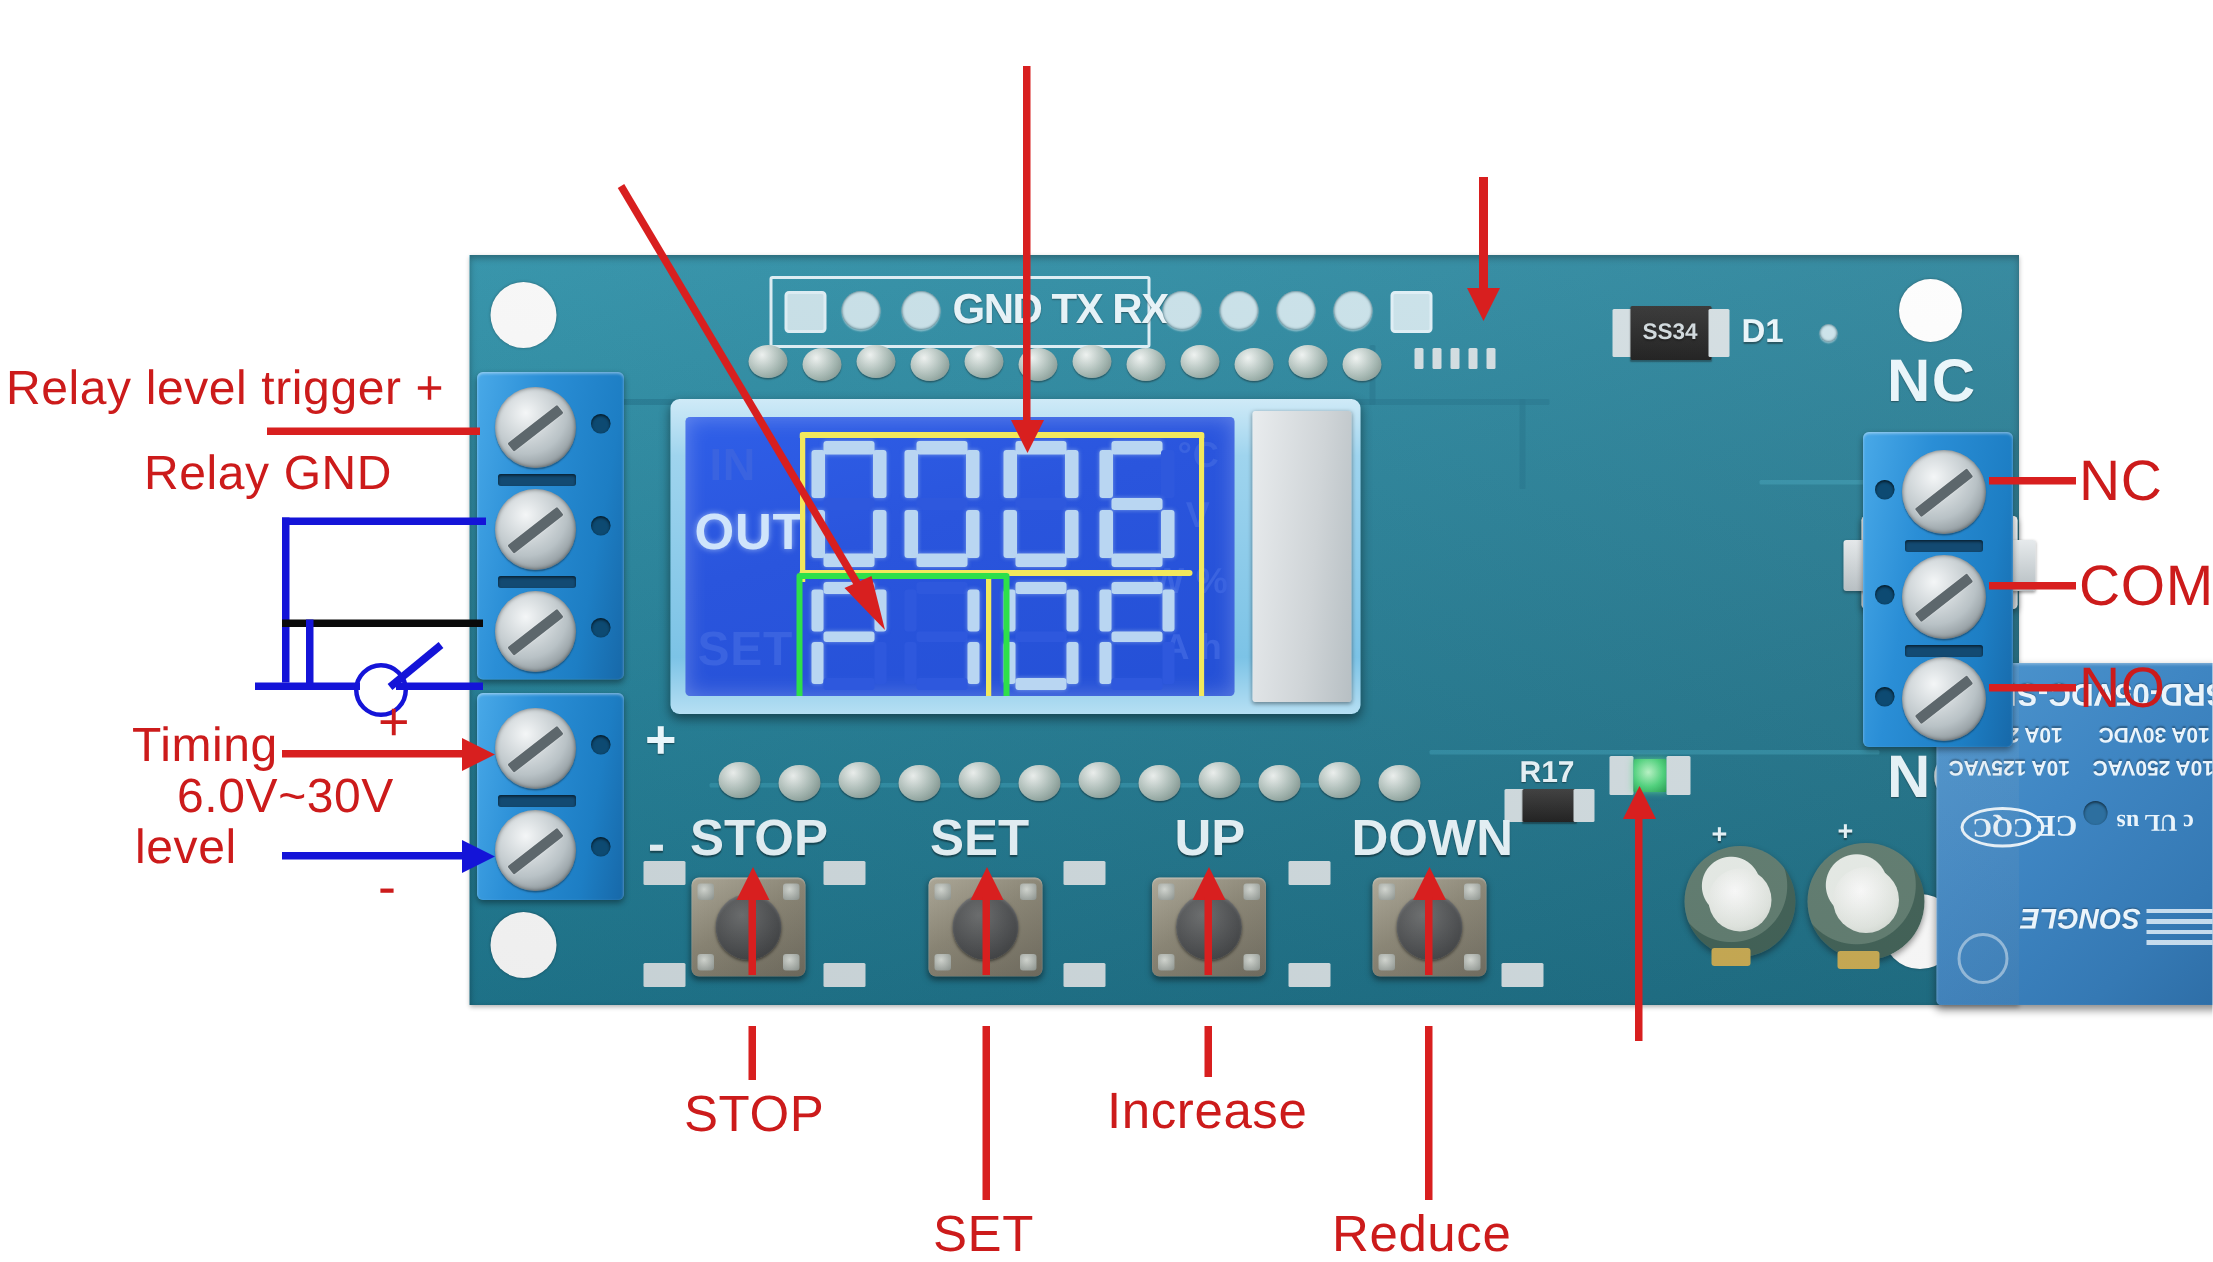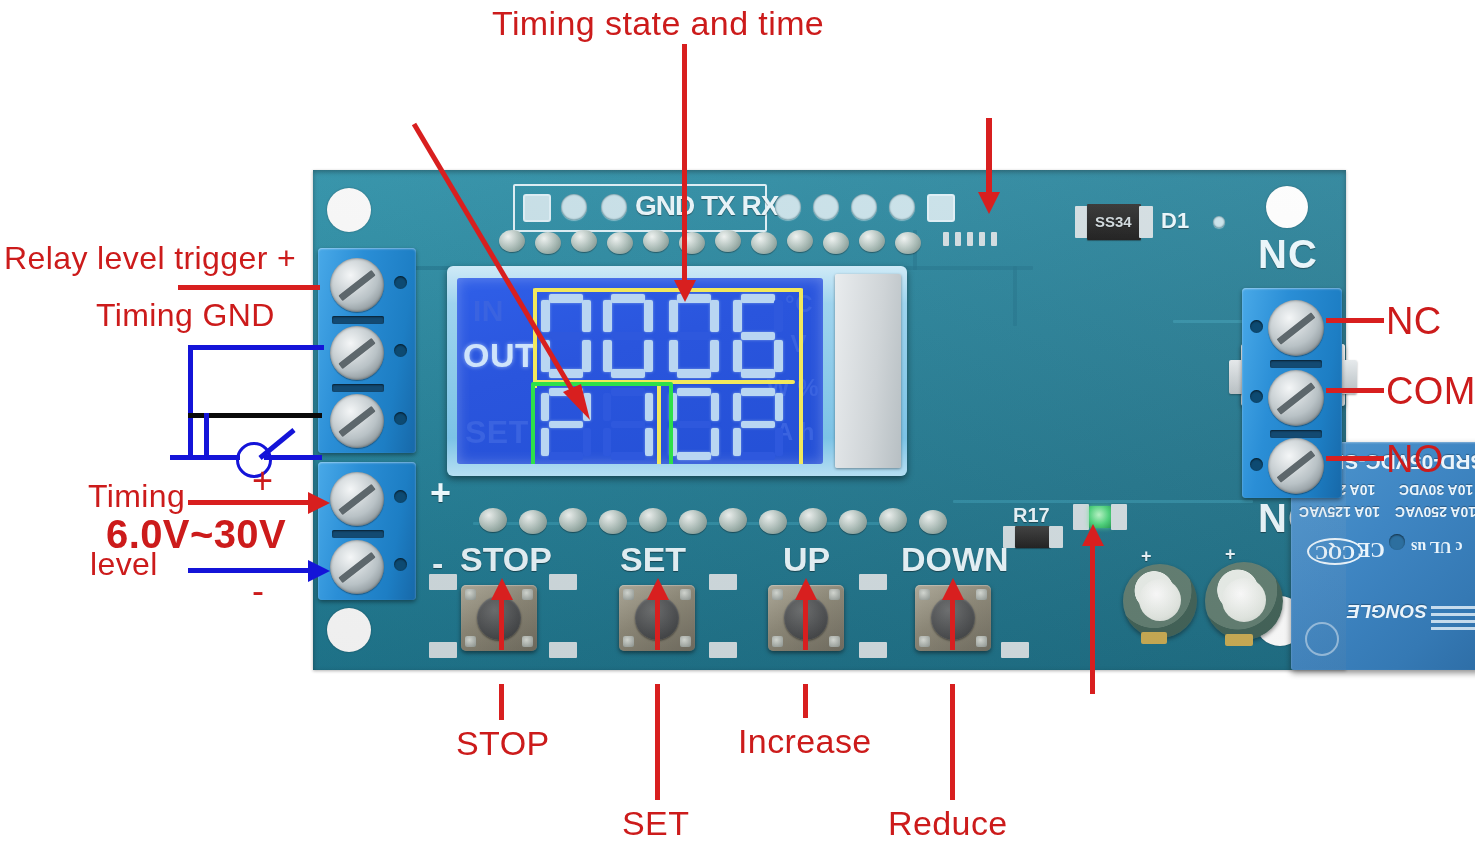--- a/index.html
+++ b/index.html
@@ -435,60 +435,59 @@
       <div class="screwslot" style="left:6px;top:25px;width:44px;height:7px;"></div>
     </div>
     <div class="wirehole" style="left:8px;top:102px;width:13px;height:13px;"></div>
     <div class="termslot" style="left:28px;top:142px;width:52px;height:8px;"></div>
     <div class="screw" style="left:26px;top:150px;width:56px;height:56px;">
       <div class="screwslot" style="left:6px;top:25px;width:44px;height:7px;"></div>
     </div>
     <div class="wirehole" style="left:8px;top:170px;width:13px;height:13px;"></div>
   </div>
 
-  <div class="anno" style="left:492px;top:4px;font-size:34px;">Timing state and time</div>
   <div class="ln" style="left:682px;top:44px;width:5px;height:246px;"></div>
   <svg style="position:absolute;left:672px;top:278px;" width="26" height="26">
     <polygon points="13,24 2,2 24,2" fill="#d81f1f"></polygon>
   </svg>
 
   <svg style="position:absolute;left:400px;top:118px;" width="220" height="320">
     <line x1="14" y1="6" x2="178" y2="282" stroke="#d81f1f" stroke-width="5"></line>
     <polygon points="190,302 163,274 181,266" fill="#d81f1f"></polygon>
   </svg>
 
   <div class="ln" style="left:986px;top:118px;width:6px;height:82px;"></div>
   <svg style="position:absolute;left:976px;top:190px;" width="26" height="26">
     <polygon points="13,24 2,2 24,2" fill="#d81f1f"></polygon>
   </svg>
 
   <div class="anno" style="left:4px;top:240px;font-size:32px;">Relay level  trigger +</div>
   <div class="ln" style="left:178px;top:285px;width:142px;height:5px;"></div>
 
-  <div class="anno" style="left:96px;top:297px;font-size:32px;">Timing GND</div>
+  <div class="anno" style="left:96px;top:297px;font-size:32px;">Relay GND</div>
   <div class="lnblue" style="left:188px;top:345px;width:136px;height:5px;"></div>
   <div class="lnblue" style="left:188px;top:345px;width:5px;height:110px;"></div>
 
   <div class="lnblack" style="left:188px;top:413px;width:134px;height:5px;"></div>
   <div class="lnblue" style="left:204px;top:413px;width:5px;height:46px;"></div>
   <div class="lnblue" style="left:170px;top:455px;width:70px;height:5px;"></div>
   <div class="sw-circle" style="left:236px;top:442px;width:30px;height:30px;"></div>
   <svg style="position:absolute;left:258px;top:424px;" width="44" height="40">
     <line x1="2" y1="34" x2="36" y2="6" stroke="#1414d8" stroke-width="5"></line>
   </svg>
   <div class="lnblue" style="left:264px;top:455px;width:58px;height:5px;"></div>
 
   <div class="anno" style="left:88px;top:478px;font-size:32px;">Timing</div>
   <div class="anno" style="left:252px;top:460px;font-size:36px;">+</div>
   <div class="ln" style="left:188px;top:500px;width:124px;height:5px;"></div>
   <svg style="position:absolute;left:306px;top:490px;" width="26" height="26">
     <polygon points="24,13 2,2 2,24" fill="#d81f1f"></polygon>
   </svg>
 
-  <div class="anno" style="left:106px;top:512px;font-size:40px;font-weight:bold;">6.0V~30V</div>
+  <div class="anno" style="left:118px;top:512px;font-size:32px;">6.0V~30V</div>
   <div class="anno" style="left:90px;top:546px;font-size:32px;">level</div>
   <div class="lnblue" style="left:188px;top:568px;width:124px;height:5px;"></div>
   <svg style="position:absolute;left:306px;top:558px;" width="26" height="26">
     <polygon points="24,13 2,2 2,24" fill="#1414d8"></polygon>
   </svg>
   <div class="anno" style="left:252px;top:570px;font-size:36px;">-</div>
 
   <div class="ln" style="left:1326px;top:318px;width:58px;height:5px;"></div>
   <div class="anno" style="left:1386px;top:300px;font-size:38px;">NC</div>
 

